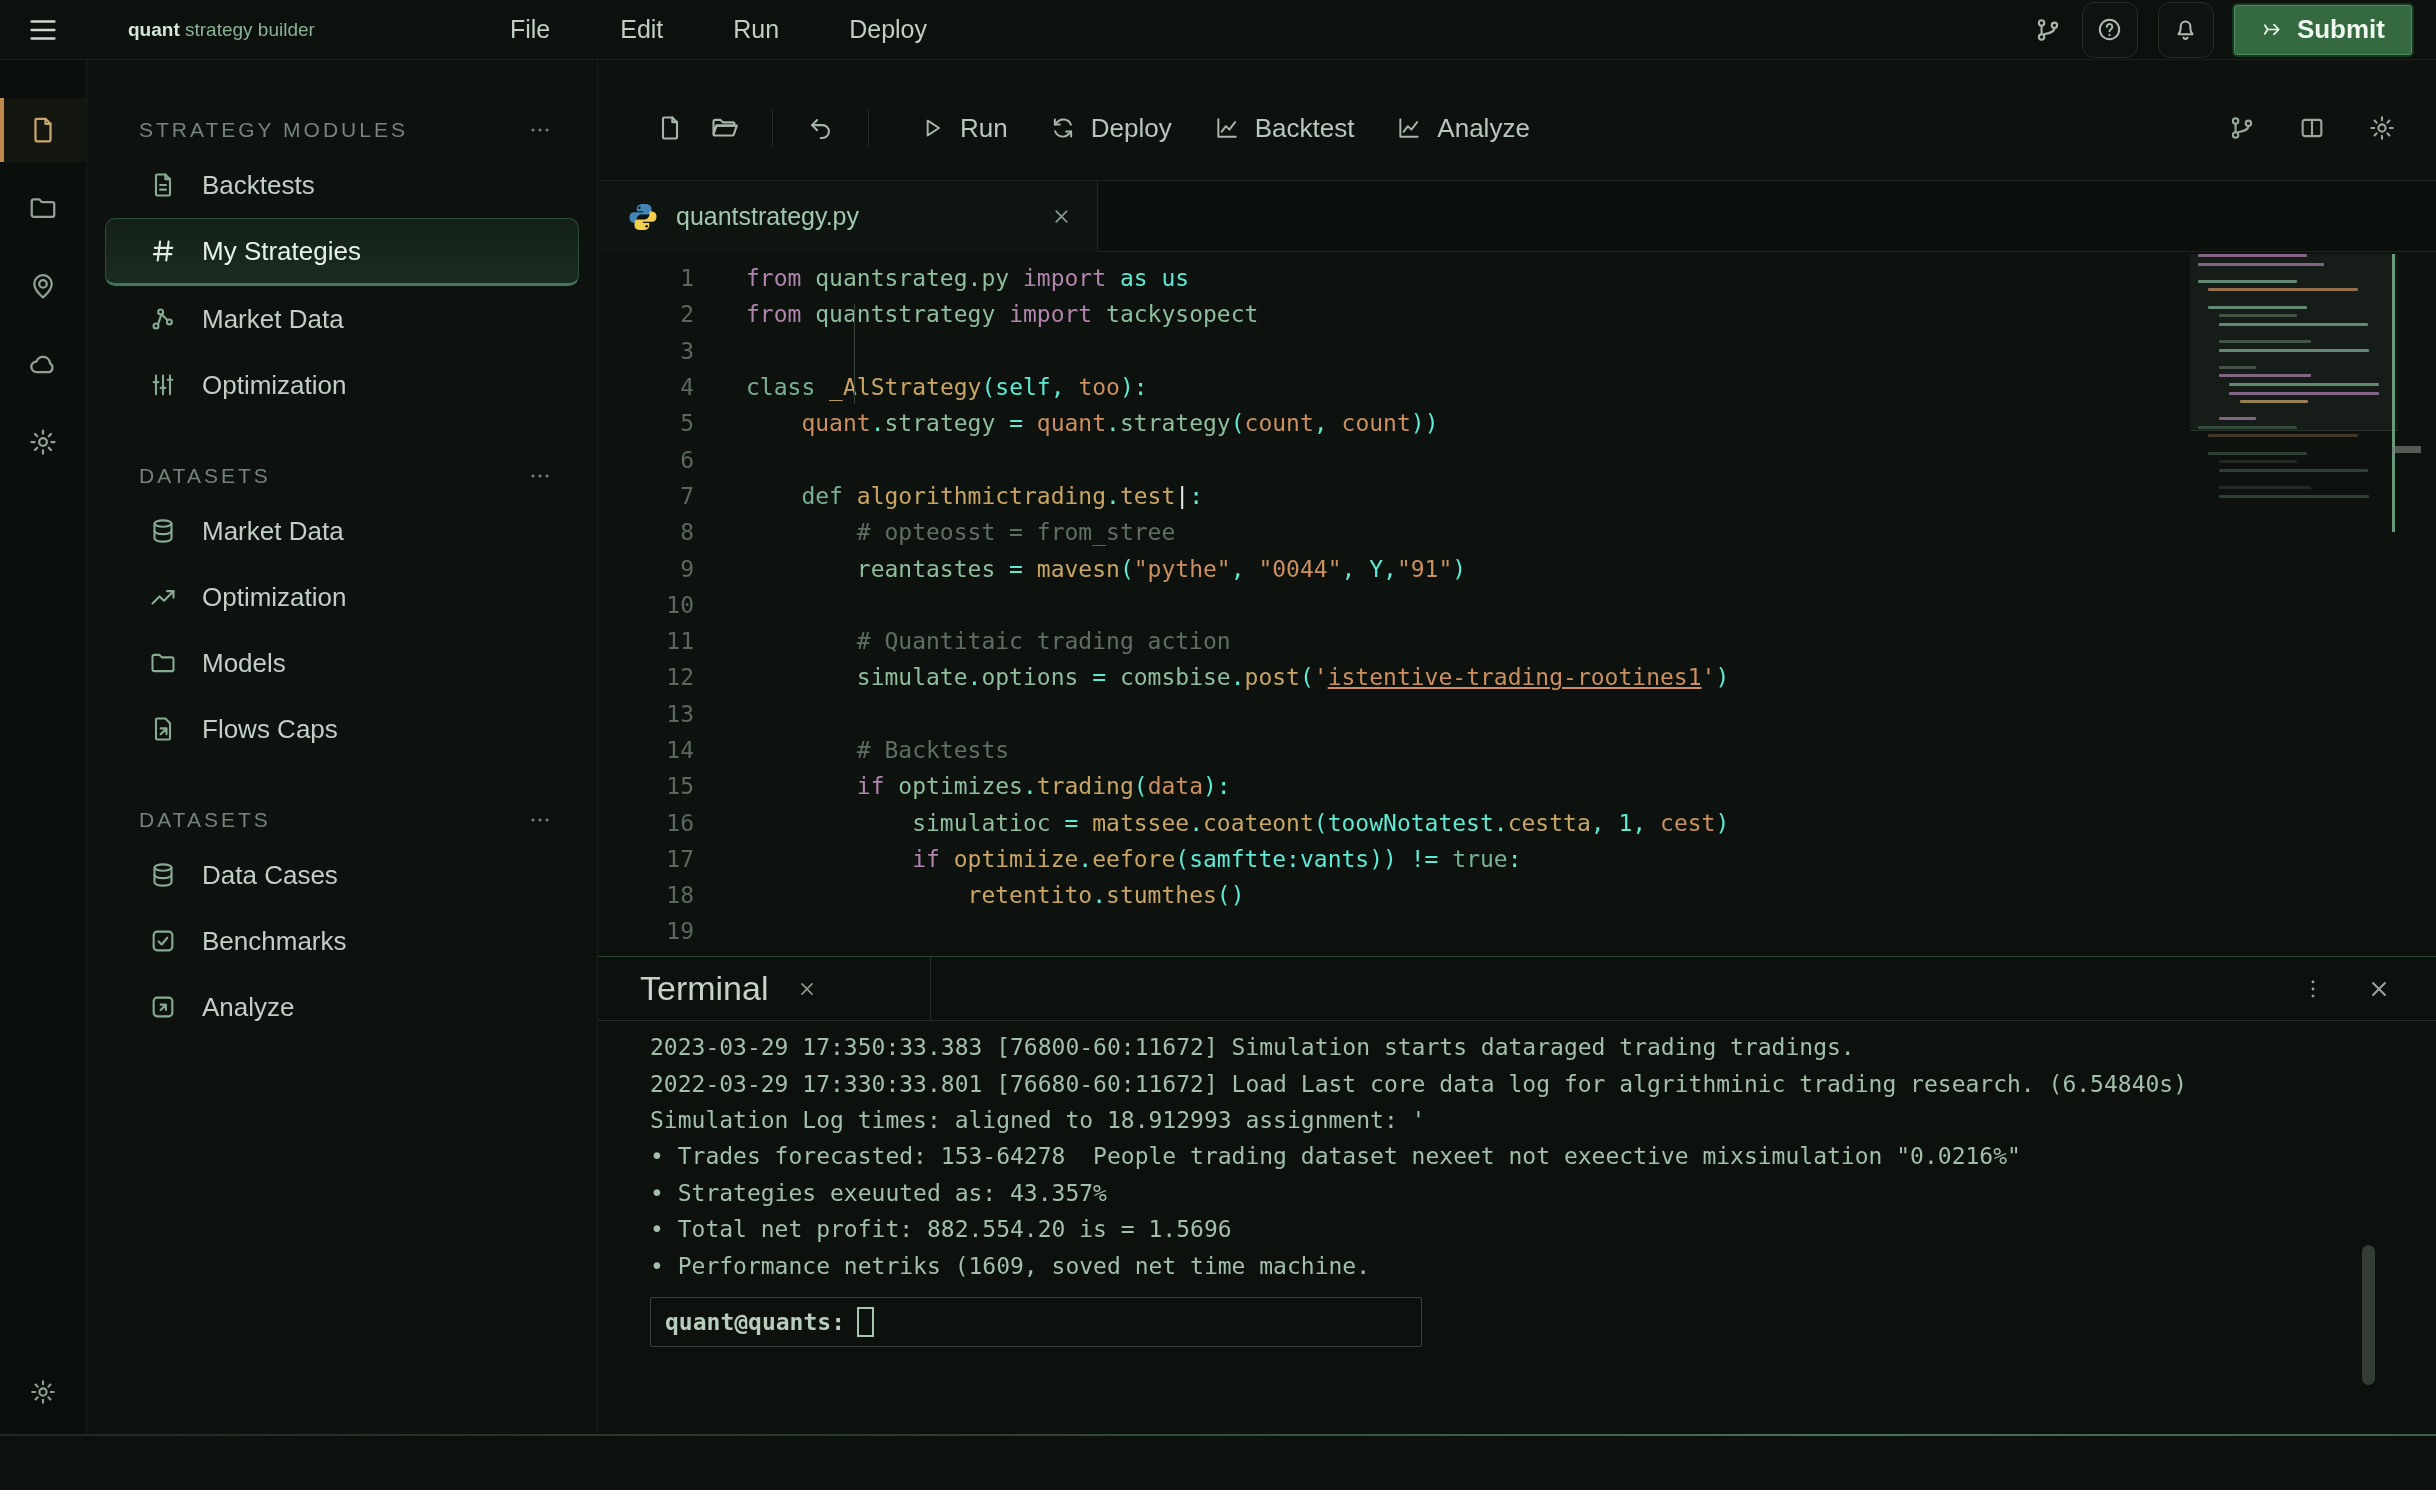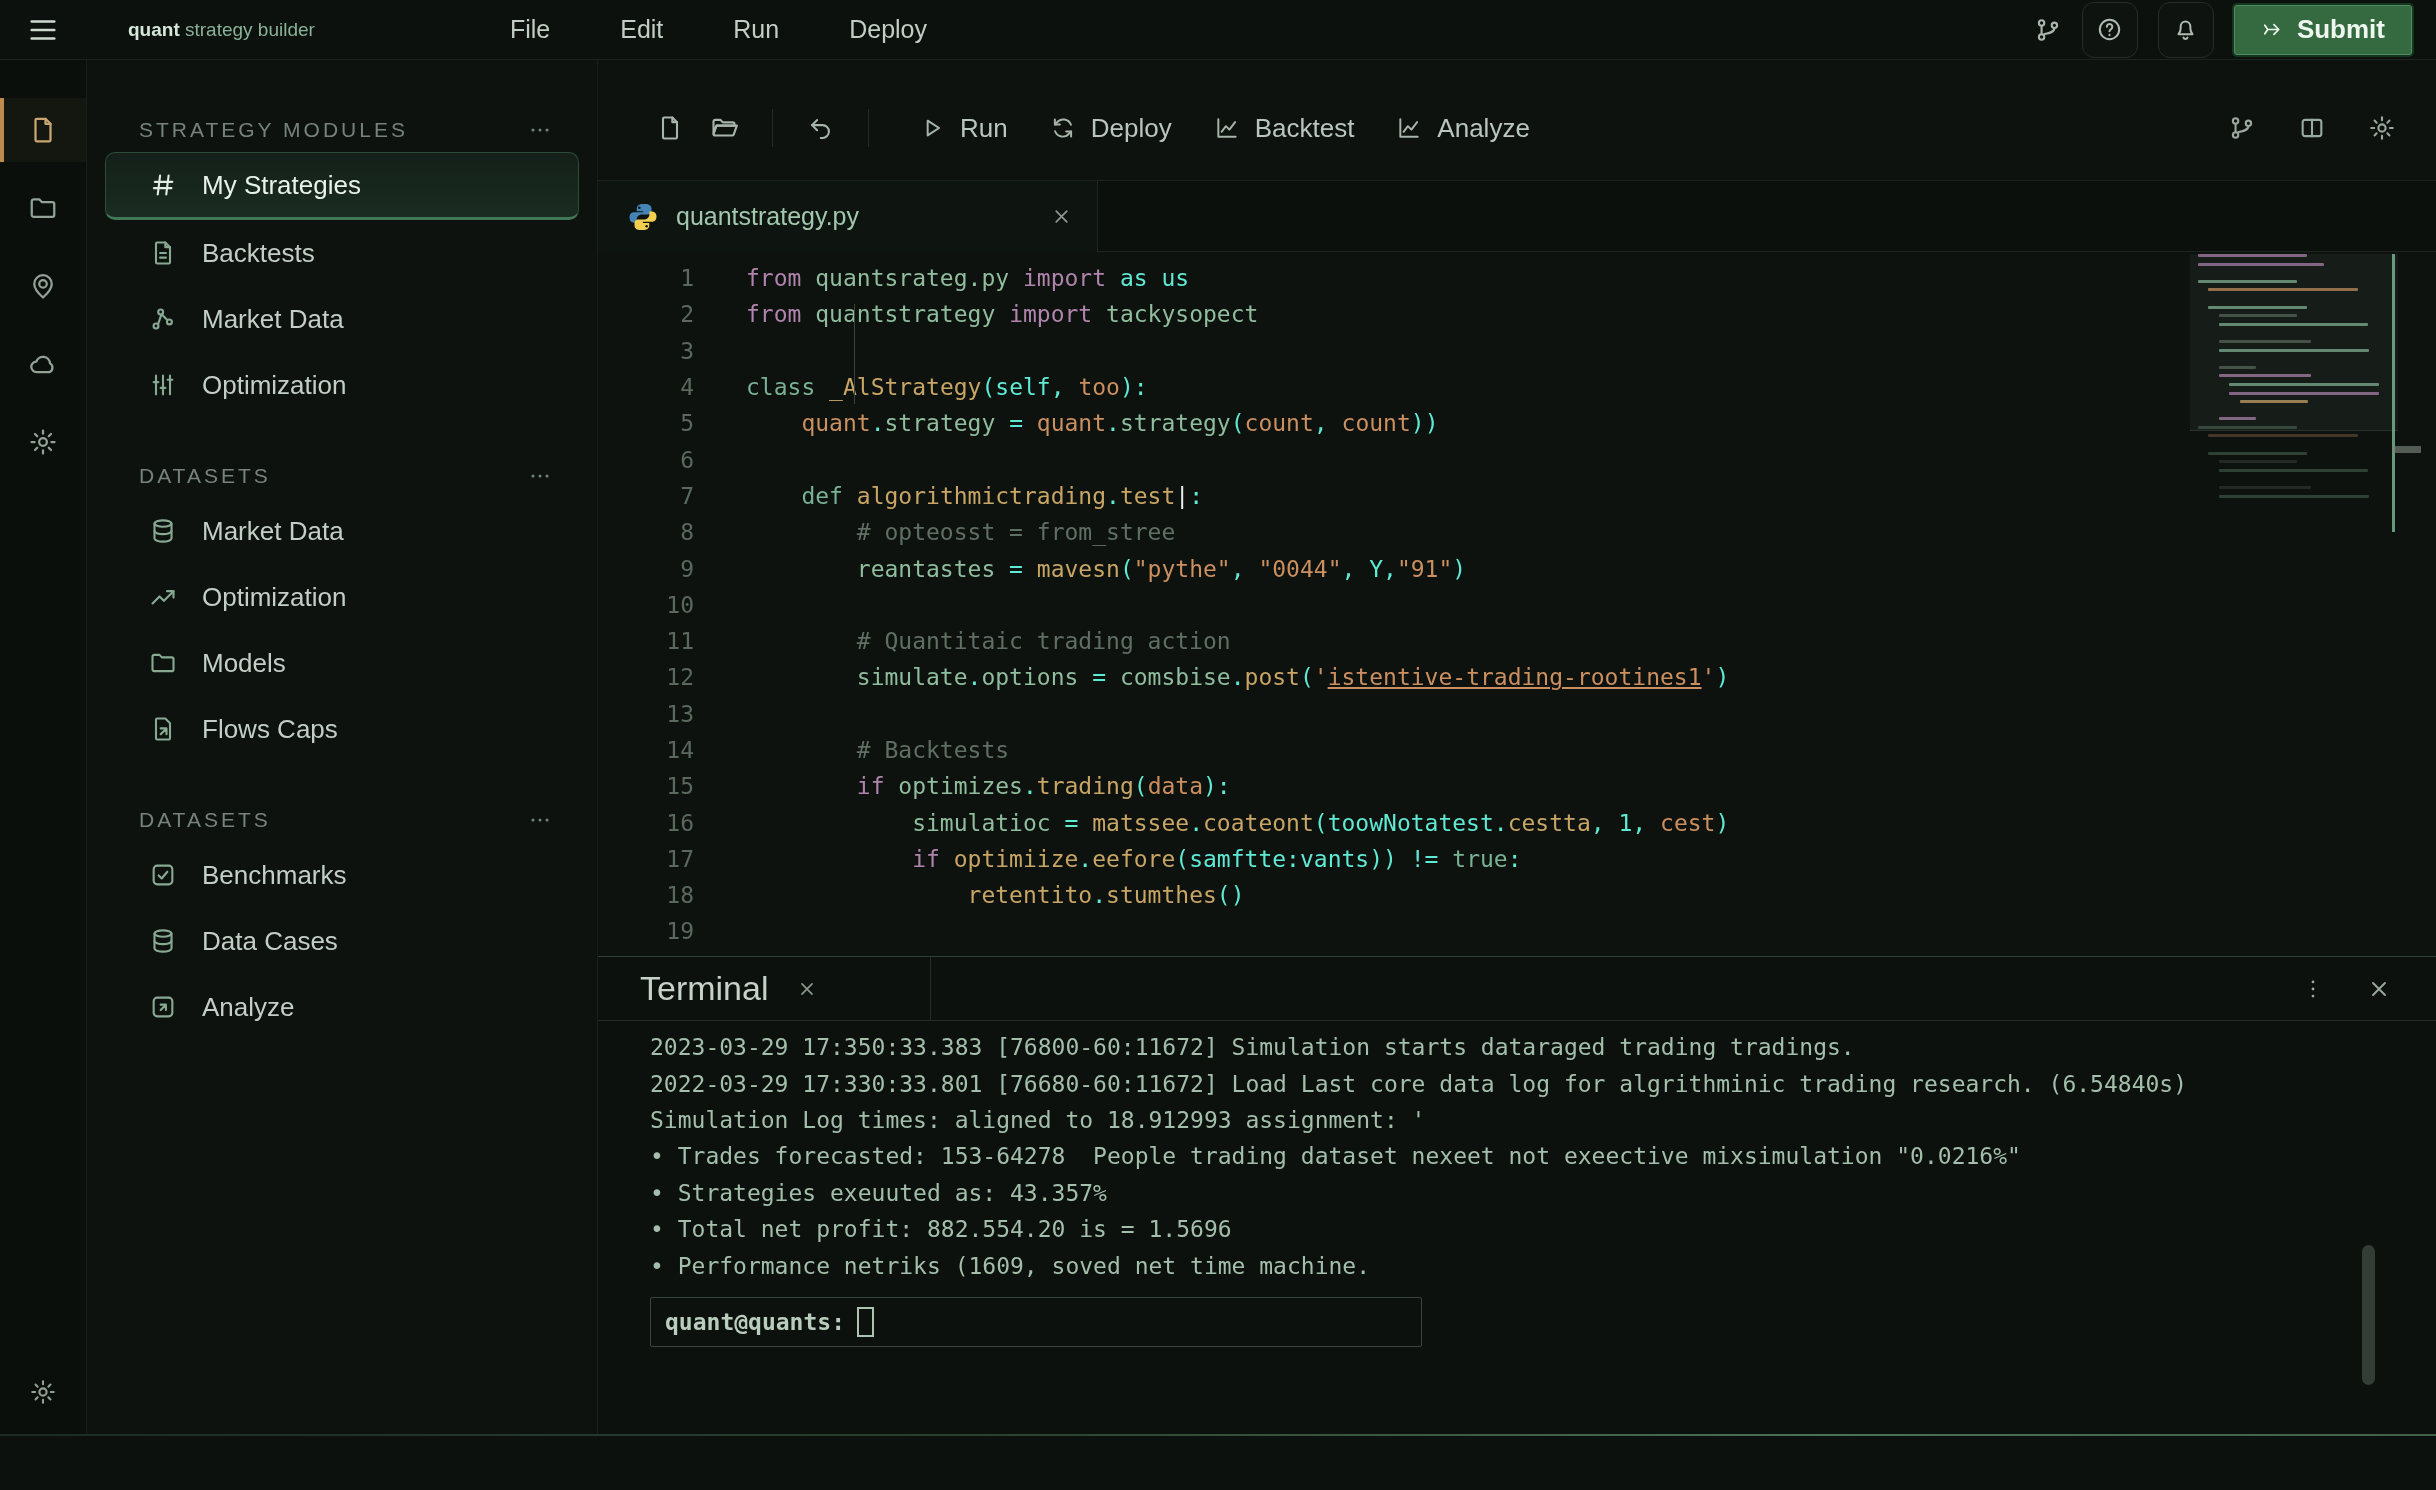--- a/index.html
+++ b/index.html
@@ -201,36 +201,36 @@
           <div class="side-header">
             <span>STRATEGY MODULES</span>
             <span class="side-dots">
               <svg width="26" height="26" viewBox="0 0 24 24" fill="none" stroke="currentColor" stroke-width="1.8" stroke-linecap="round" stroke-linejoin="round">
                 <circle cx="5.5" cy="12" r="1.4" fill="currentColor" stroke="none"></circle>
                 <circle cx="12" cy="12" r="1.4" fill="currentColor" stroke="none"></circle>
                 <circle cx="18.5" cy="12" r="1.4" fill="currentColor" stroke="none"></circle>
               </svg>
             </span>
           </div>
-          <div class="side-item selected">
-            <span class="icn">
-              <svg width="28" height="28" viewBox="0 0 24 24" fill="none" stroke="currentColor" stroke-width="1.8" stroke-linecap="round" stroke-linejoin="round">
-                <path d="M9.5 4 7.5 20M16.8 4l-2 16M5 9.3h15M4.2 14.7h15"></path>
-              </svg>
-            </span>
-            <span>My Strategies</span>
-          </div>
           <div class="side-item">
             <span class="icn">
               <svg width="28" height="28" viewBox="0 0 24 24" fill="none" stroke="currentColor" stroke-width="1.8" stroke-linecap="round" stroke-linejoin="round">
                 <path d="M7 3h7l4 4v13a1 1 0 0 1-1 1H7a1 1 0 0 1-1-1V4a1 1 0 0 1 1-1z"></path>
                 <path d="M14 3v4h4M9.5 12h5M9.5 16h5"></path>
               </svg>
             </span>
             <span>Backtests</span>
+          </div>
+          <div class="side-item selected">
+            <span class="icn">
+              <svg width="28" height="28" viewBox="0 0 24 24" fill="none" stroke="currentColor" stroke-width="1.8" stroke-linecap="round" stroke-linejoin="round">
+                <path d="M9.5 4 7.5 20M16.8 4l-2 16M5 9.3h15M4.2 14.7h15"></path>
+              </svg>
+            </span>
+            <span>My Strategies</span>
           </div>
           <div class="side-item">
             <span class="icn">
               <svg width="28" height="28" viewBox="0 0 24 24" fill="none" stroke="currentColor" stroke-width="1.8" stroke-linecap="round" stroke-linejoin="round">
                 <circle cx="6" cy="18" r="2.1"></circle>
                 <circle cx="17.5" cy="14.5" r="2.1"></circle>
                 <circle cx="10" cy="6" r="2.1"></circle>
                 <path d="M10.8 7.9l4.9 5M7.7 16.6l2.8-8.2"></path>
               </svg>
             </span>
@@ -301,35 +301,35 @@
               <svg width="26" height="26" viewBox="0 0 24 24" fill="none" stroke="currentColor" stroke-width="1.8" stroke-linecap="round" stroke-linejoin="round">
                 <circle cx="5.5" cy="12" r="1.4" fill="currentColor" stroke="none"></circle>
                 <circle cx="12" cy="12" r="1.4" fill="currentColor" stroke="none"></circle>
                 <circle cx="18.5" cy="12" r="1.4" fill="currentColor" stroke="none"></circle>
               </svg>
             </span>
           </div>
           <div class="side-item">
             <span class="icn">
               <svg width="28" height="28" viewBox="0 0 24 24" fill="none" stroke="currentColor" stroke-width="1.8" stroke-linecap="round" stroke-linejoin="round">
-                <rect x="4" y="4" width="16" height="16" rx="3"></rect>
-                <path d="M8.3 12.4l2.6 2.6 4.8-5.8"></path>
-              </svg>
-            </span>
-            <span>Benchmarks</span>
-          </div>
-          <div class="side-item">
-            <span class="icn">
-              <svg width="28" height="28" viewBox="0 0 24 24" fill="none" stroke="currentColor" stroke-width="1.8" stroke-linecap="round" stroke-linejoin="round">
                 <ellipse cx="12" cy="5.6" rx="7.3" ry="2.7"></ellipse>
                 <path d="M4.7 5.6v12.8c0 1.5 3.3 2.7 7.3 2.7s7.3-1.2 7.3-2.7V5.6"></path>
                 <path d="M4.7 12c0 1.5 3.3 2.7 7.3 2.7s7.3-1.2 7.3-2.7"></path>
               </svg>
             </span>
             <span>Data Cases</span>
+          </div>
+          <div class="side-item">
+            <span class="icn">
+              <svg width="28" height="28" viewBox="0 0 24 24" fill="none" stroke="currentColor" stroke-width="1.8" stroke-linecap="round" stroke-linejoin="round">
+                <rect x="4" y="4" width="16" height="16" rx="3"></rect>
+                <path d="M8.3 12.4l2.6 2.6 4.8-5.8"></path>
+              </svg>
+            </span>
+            <span>Benchmarks</span>
           </div>
           <div class="side-item">
             <span class="icn">
               <svg width="28" height="28" viewBox="0 0 24 24" fill="none" stroke="currentColor" stroke-width="1.8" stroke-linecap="round" stroke-linejoin="round">
                 <rect x="4" y="4" width="16" height="16" rx="3"></rect>
                 <path d="M10 14.5l4.5-4.5M14.5 14.5v-4.5H10"></path>
               </svg>
             </span>
             <span>Analyze</span>
           </div>

